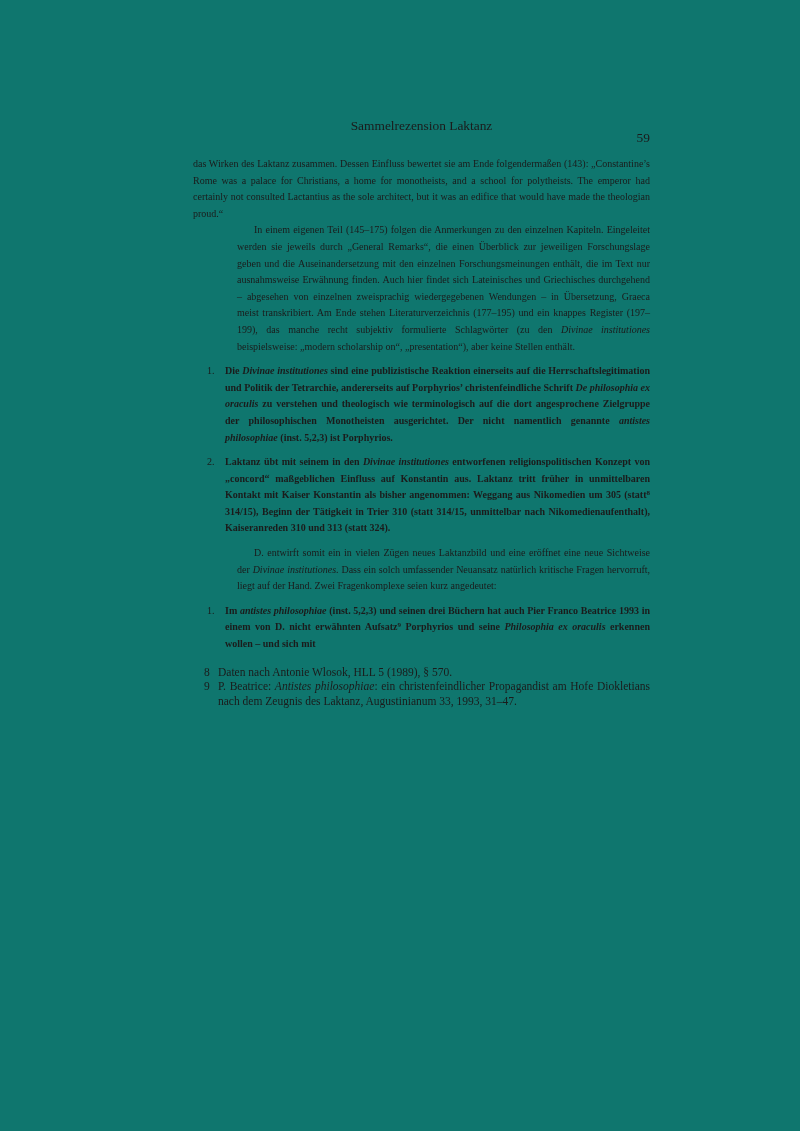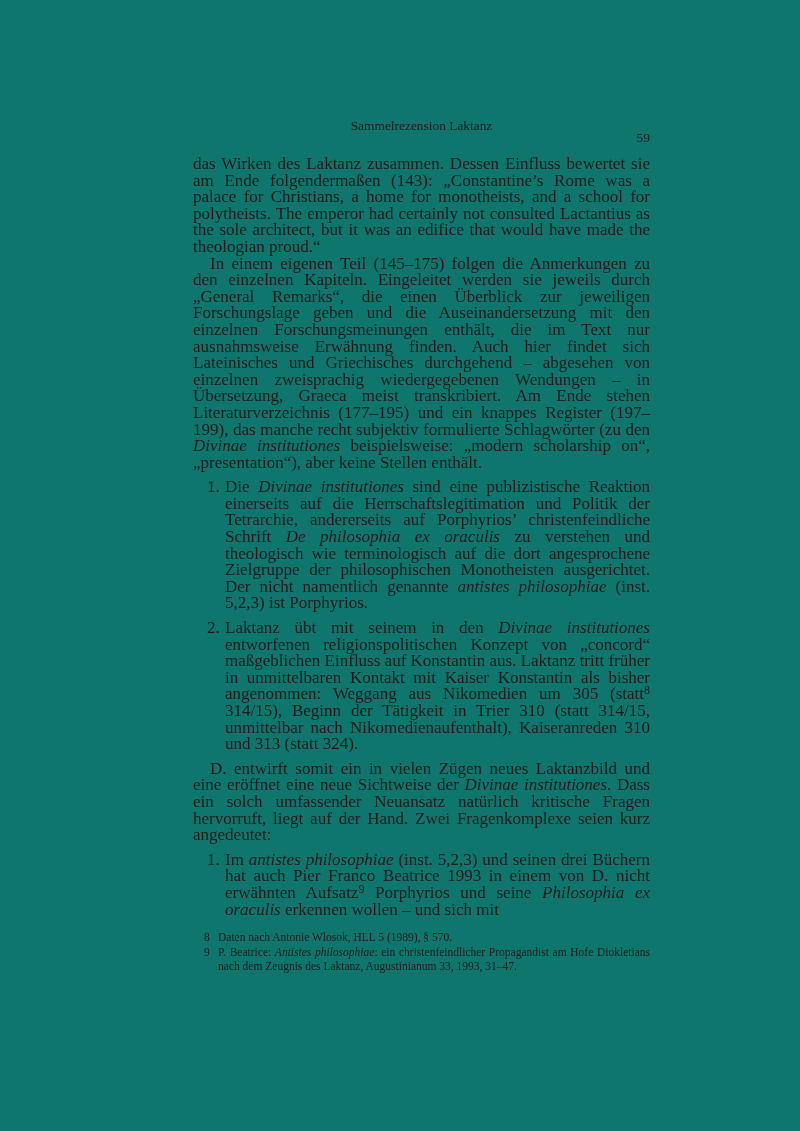--- a/index.html
+++ b/index.html
@@ -29,31 +29,32 @@
     line-height: 16px;
     text-align: center;
     margin-bottom: 22px;
   }
   .rh-page {
     position: absolute;
     right: 0;
     top: 12px;
   }
   .body-text {
-    font-size: 17px;
+    font-size: 10px;
     line-height: 16.6px;
     text-align: justify;
     hyphens: auto;
     -webkit-hyphens: auto;
   }
   .para {
     margin: 0;
   }
   .para.indent {
     text-indent: 17px;
+    margin-left: 44px;
   }
   em { font-style: italic; }
   sup {
     font-size: 70%;
     vertical-align: baseline;
     position: relative;
     top: -0.45em;
     line-height: 0;
   }
   .enum-list {
@@ -64,20 +65,21 @@
     margin: 8px 0;
   }
   .enum-num {
     flex: none;
     width: 18px;
     margin-left: 14px;
   }
   .enum-body {
     flex: 1;
     text-align: justify;
+    font-weight: bold;
   }
   .footnotes {
     margin-top: 12px;
     font-size: 11.5px;
     line-height: 14.5px;
     text-align: justify;
     hyphens: auto;
     -webkit-hyphens: auto;
   }
   .footnote {

